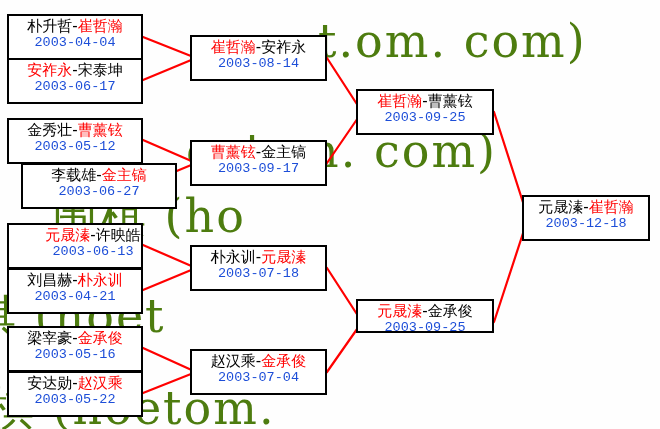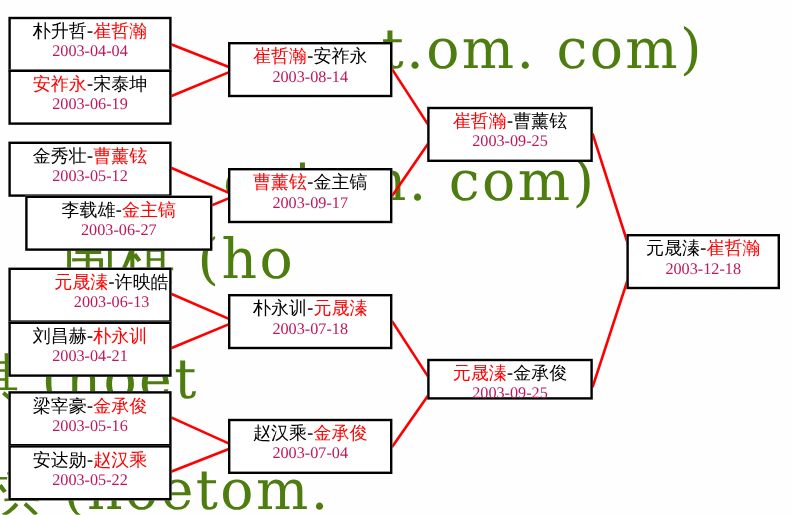--- a/index.html
+++ b/index.html
@@ -46,22 +46,22 @@
     font-size:15px;
     font-family:"DejaVu Sans","Liberation Sans",sans-serif;
     color:#000;
     white-space:nowrap;
   }
   .players .w{color:#ff0000;text-align:right;}
   .players .l{color:#000000;}
   .players .dash{color:#000000;}
   .date{
     font-size:13.5px;
-    font-family:Liberation Serif, serif;
-    color:#be185d;
+    font-family:Liberation Mono, monospace;
+    color:#1d4ed8;
     letter-spacing:0px;
     white-space:nowrap;
   }
 </style>
 </head>
 <body>
 
 <div id="stage">
 
   <div class="wm wm1">t.om. com)</div>
@@ -95,21 +95,21 @@
       <line x1="494" y1="322" x2="528" y2="218"></line>
     </g>
   </svg>
 
   <div class="match" style="left:7px;top:14px;width:136px;height:46px;">
       <div class="players"><span class="l">朴升哲</span><span class="dash">-</span><span class="w">崔哲瀚</span></div>
       <div class="date">2003-04-04</div>
     </div>
   <div class="match" style="left:7px;top:58px;width:136px;height:46px;">
       <div class="players"><span class="w">安祚永</span><span class="dash">-</span><span class="l">宋泰坤</span></div>
-      <div class="date">2003-06-19</div>
+      <div class="date">2003-06-17</div>
     </div>
   <div class="match" style="left:7px;top:118px;width:136px;height:46px;">
       <div class="players"><span class="l">金秀壮</span><span class="dash">-</span><span class="w">曹薰铉</span></div>
       <div class="date">2003-05-12</div>
     </div>
   <div class="match" style="left:21px;top:163px;width:156px;height:46px;">
       <div class="players"><span class="l">李载雄</span><span class="dash">-</span><span class="w">金主镐</span></div>
       <div class="date">2003-06-27</div>
     </div>
   <div class="match" style="left:7px;top:223px;width:136px;height:46px;padding-left:36px;">

